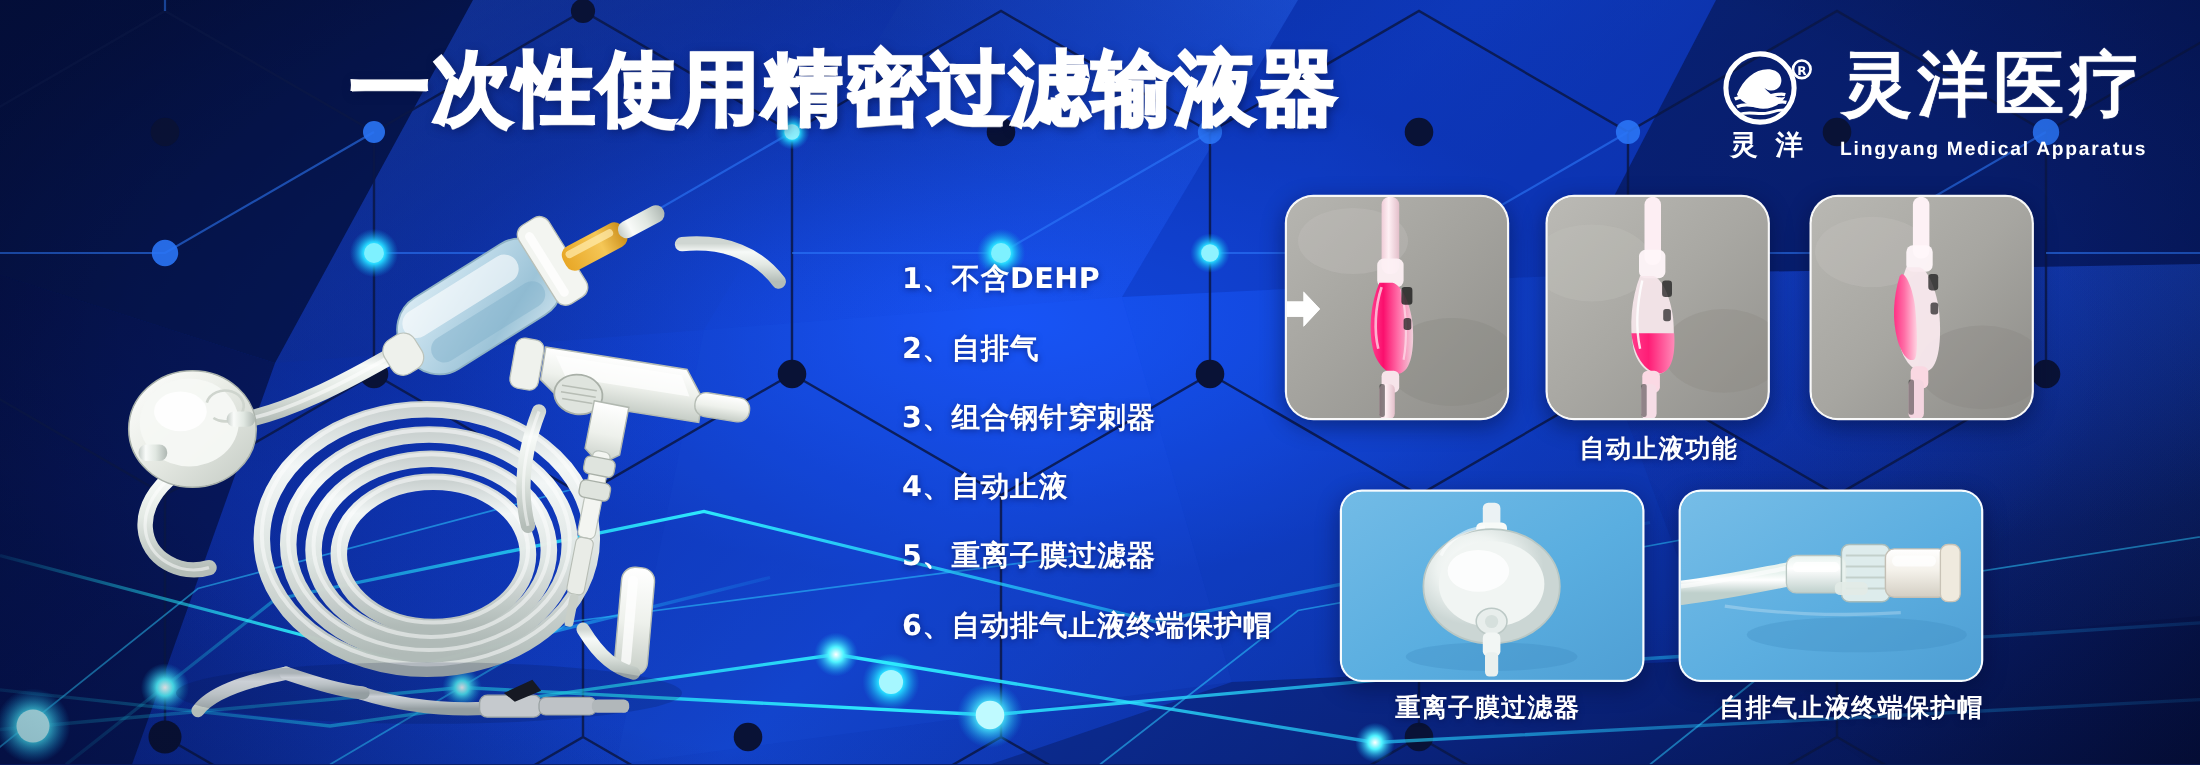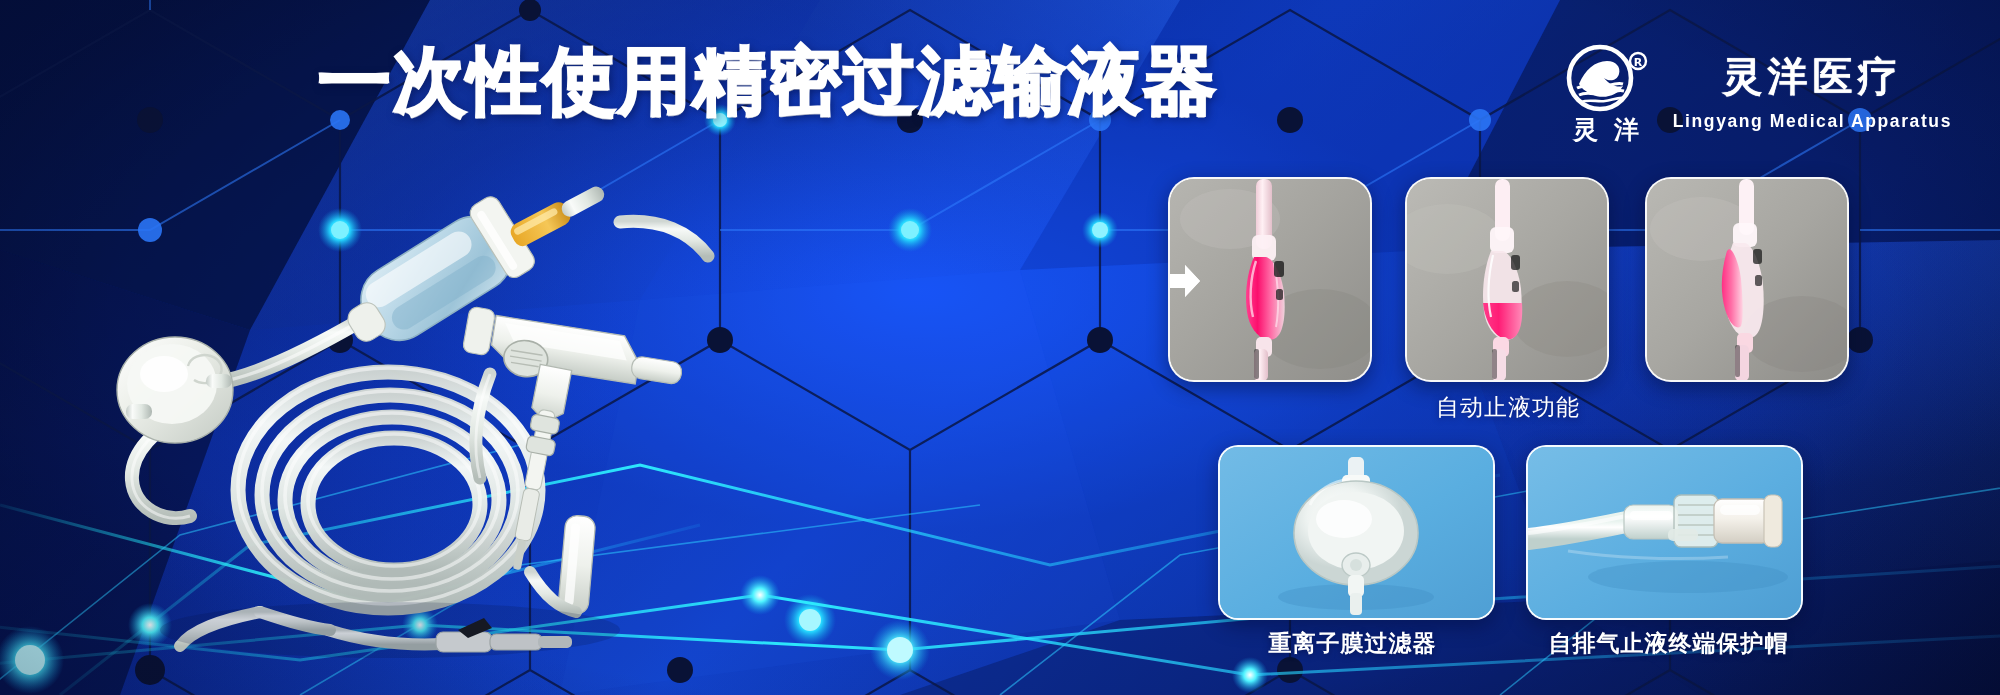--- a/index.html
+++ b/index.html
@@ -61,21 +61,21 @@
 
   
   .logo{
     position:absolute; right:48px; top:44px;
     display:flex; align-items:center; gap:18px;
   }
   .logo-mark{ position:relative; width:96px; height:98px; }
   .logo-mark svg{ display:block; }
   .logo-words{ display:flex; flex-direction:column; align-items:center; }
   .logo-cn{
-    font-size:40px; font-weight:700; color:#fff; letter-spacing:5px;
+    font-size:64px; font-weight:700; color:#fff; letter-spacing:5px;
     line-height:1.05;
     font-family:"DejaVu Sans","Liberation Sans",sans-serif;
     text-shadow:0 0 1px #fff;
   }
   .logo-en{
     font-size:17.5px; font-weight:700; color:#fff; letter-spacing:1.6px;
     margin-top:14px;
   }
 
   
@@ -112,21 +112,21 @@
   .seqcard svg{ display:block; }
   .arrow{
     position:absolute; top:86px; width:34px; height:36px;
   }
   .arrow:nth-of-type(1){ left:203px; }
   .arrow:nth-of-type(2){ left:443px; }
   .arrow svg{ display:block; }
   .seq-caption{
     position:absolute; left:1168px; top:392px; width:680px;
     text-align:center;
-    color:#fff; font-size:23px; font-weight:400; letter-spacing:1px;
+    color:#fff; font-size:23px; font-weight:700; letter-spacing:1px;
     text-shadow:0 1px 6px rgba(0,10,60,.6);
     font-family:"DejaVu Sans","Liberation Sans",sans-serif;
   }
 
   
   .bot{ position:absolute; left:1218px; top:445px; width:585px; height:175px; }
   .botcard{
     position:absolute; top:0; width:277px; height:175px;
     border:2px solid rgba(255,255,255,.95);
     border-radius:20px;
@@ -141,21 +141,21 @@
     position:absolute; left:1218px; top:628px; width:585px;
     display:flex;
     gap:16px;
   }
   .bot-captions > div{
     width:277px; text-align:center;
     color:#fff; font-size:23px; font-weight:700; letter-spacing:1px;
     text-shadow:0 1px 6px rgba(0,10,60,.6);
     font-family:"DejaVu Sans","Liberation Sans",sans-serif;
   }
-  .bot-captions > div:nth-child(2){ margin-left:31px; }
+  .bot-captions > div:nth-child(2){ margin-left:31px;text-align:right; }
 </style>
 </head>
 <body>
 
 <div class="banner">
 
   <div class="facets">
     <svg viewBox="0 0 2000 695" preserveAspectRatio="none">
       <defs>
         <linearGradient id="fg1" x1="0" y1="0" x2="1" y2="1">
@@ -454,20 +454,28 @@
         <rect x="430" y="474" width="52" height="16" rx="6" fill="#e7eae5" stroke="#b8bfb7" stroke-width="1.1"></rect>
         <rect x="478" y="476" width="34" height="12" rx="5" fill="#d7dcd6"></rect>
         <path d="M200,452 C160,460 132,470 120,486" fill="none" stroke="url(#tube)" stroke-width="12" stroke-linecap="round"></path>
         <path d="M200,452 C230,462 250,468 270,470" fill="none" stroke="url(#tube)" stroke-width="12" stroke-linecap="round"></path>
       </g>
 
       <ellipse cx="330" cy="470" rx="230" ry="28" fill="#04103c" opacity=".18"></ellipse>
     </svg>
   </div>
 
+  <div class="features">
+    <div class="feat">1、不含DEHP</div>
+    <div class="feat">2、自排气</div>
+    <div class="feat">3、组合钢针穿刺器</div>
+    <div class="feat">4、自动止液</div>
+    <div class="feat">5、重离子膜过滤器</div>
+    <div class="feat">6、自动排气止液终端保护帽</div>
+  </div>
 
   <div class="seq">
 
     <div class="seqcard">
       <svg width="200" height="201" viewBox="0 0 200 201">
         <defs>
           <linearGradient id="bg1" x1="0" y1="0" x2="1" y2="1">
             <stop offset="0" stop-color="#b6b5b0"></stop>
             <stop offset="45%" stop-color="#a5a49f"></stop>
             <stop offset="100%" stop-color="#8f8e8a"></stop>

